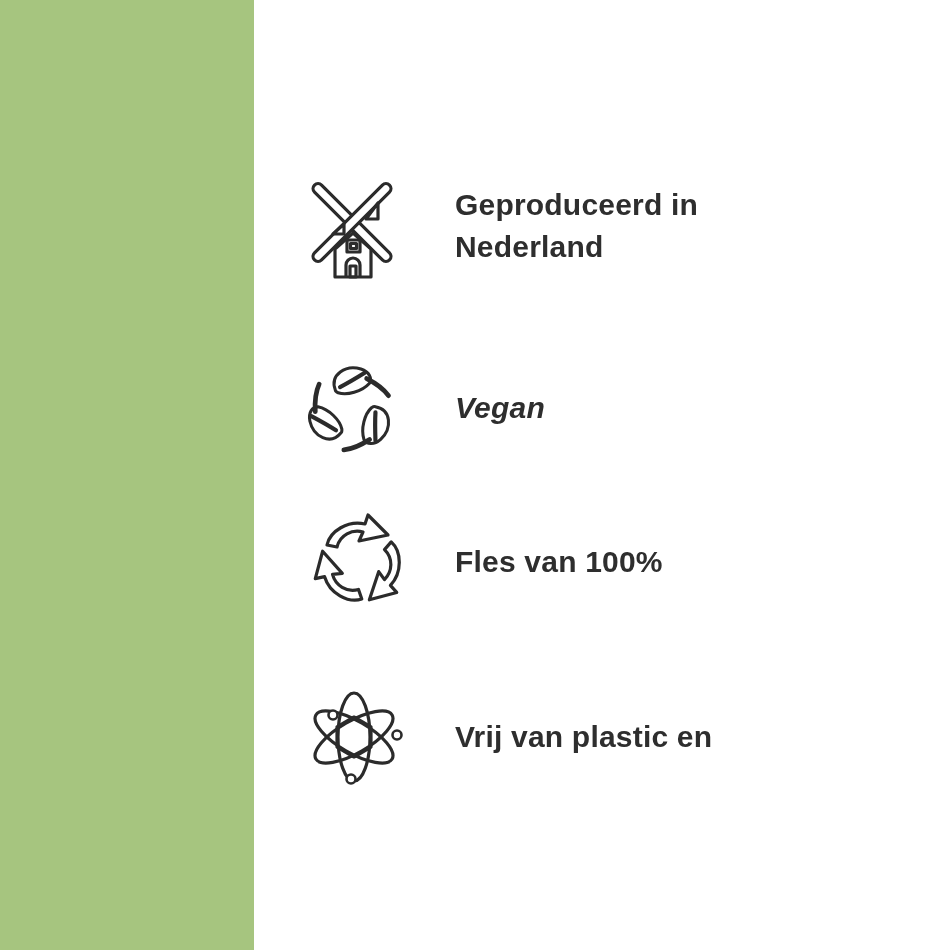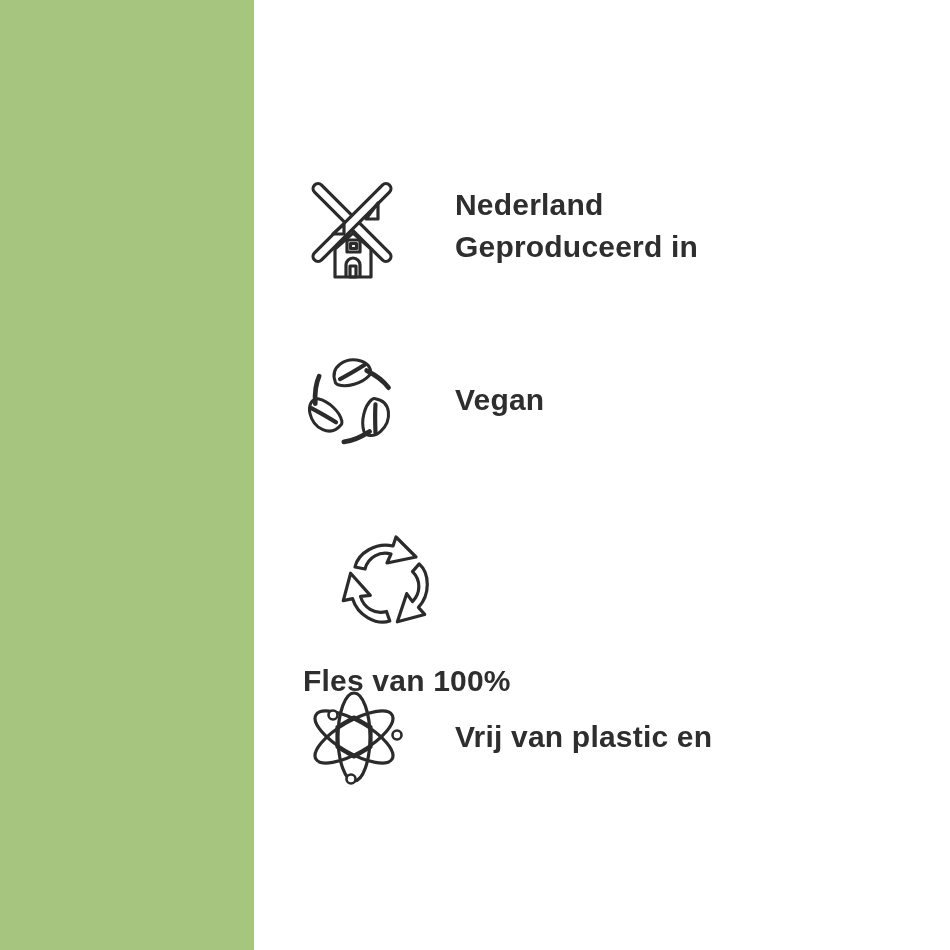--- a/index.html
+++ b/index.html
@@ -48,22 +48,22 @@
   .electron { fill: #ffffff !important; stroke-width: 2.6 !important; }
   .label {
     color: var(--text);
     font-size: 30px;
     font-weight: 700;
     line-height: 42px;
     letter-spacing: 0.2px;
     white-space: nowrap;
   }
   .row-1 { top: 170px; height: 112px; }
-  .row-2 { top: 352px; height: 96px; }
-  .row-3 { top: 508px; height: 108px; flex-direction: column; }
+  .row-2 { top: 360px; height: 96px; font-style: italic; }
+  .row-3 { top: 508px; height: 108px; }
   .row-4 { top: 676px; height: 122px; }
   .row-3 .icon { margin-left: 7px; }
 </style>
 </head>
 <body>
 
 <div class="stripe"></div>
 
 <div class="feature-row row-1">
   <div class="icon-wrap">
@@ -75,22 +75,22 @@
         <path d="M43,107 V95 a7,7 0 0 1 14,0 V107"></path>
         <rect x="47" y="96" width="6" height="11"></rect>
         <rect class="fill-white" x="-4" y="47.5" width="106" height="10" rx="5" transform="rotate(45 49 52.5)"></rect>
         <rect class="fill-white" x="-4" y="47.5" width="106" height="10" rx="5" transform="rotate(-45 49 52.5)"></rect>
         <path class="fill-white" d="M63,49 L75,33 L75,49 Z"></path>
         <path class="fill-white" d="M30,64 L41,54 L41,64 Z"></path>
       </svg>
     </span>
   </div>
   <div class="label">
+    <div>Geproduceerd in</div>
     <div>Nederland</div>
-    <div>Geproduceerd in</div>
   </div>
 </div>
 
 <div class="feature-row row-2">
   <div class="icon-wrap">
     <span class="icon">
       <svg width="95" height="96" viewBox="0 0 100 100">
         <g id="leaf">
           <path d="M34,31 C28,15 45,4 61,9 C70,12 73,19 70,24 C62,33 46,37 37,34 C35,33 34,32 34,31 Z"></path>
           <path class="vein" d="M39,28 C47,24 57,18 65,13"></path>

